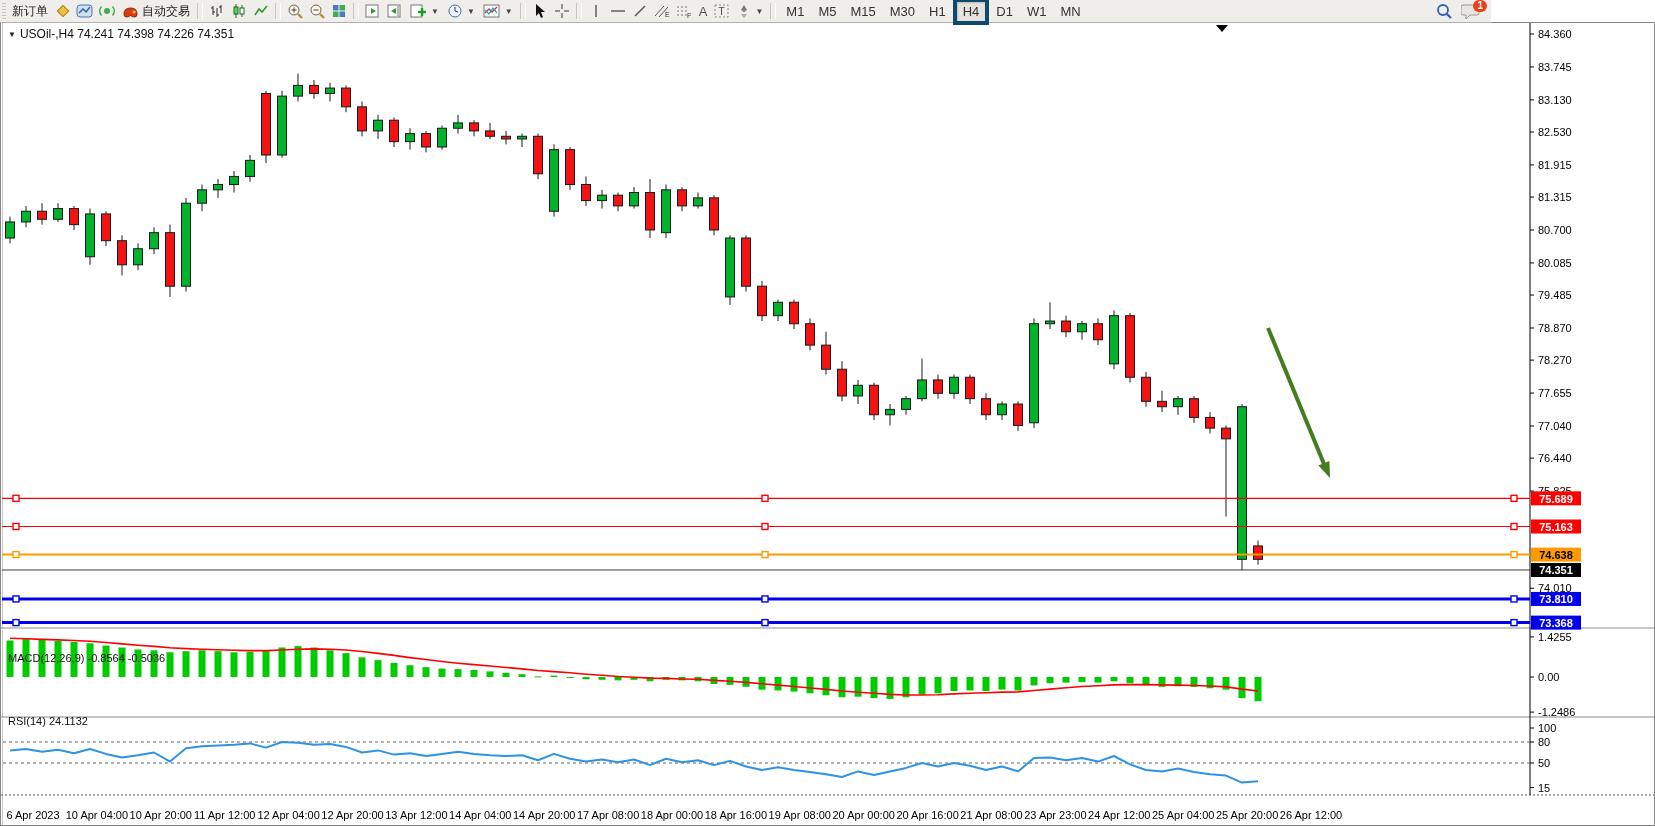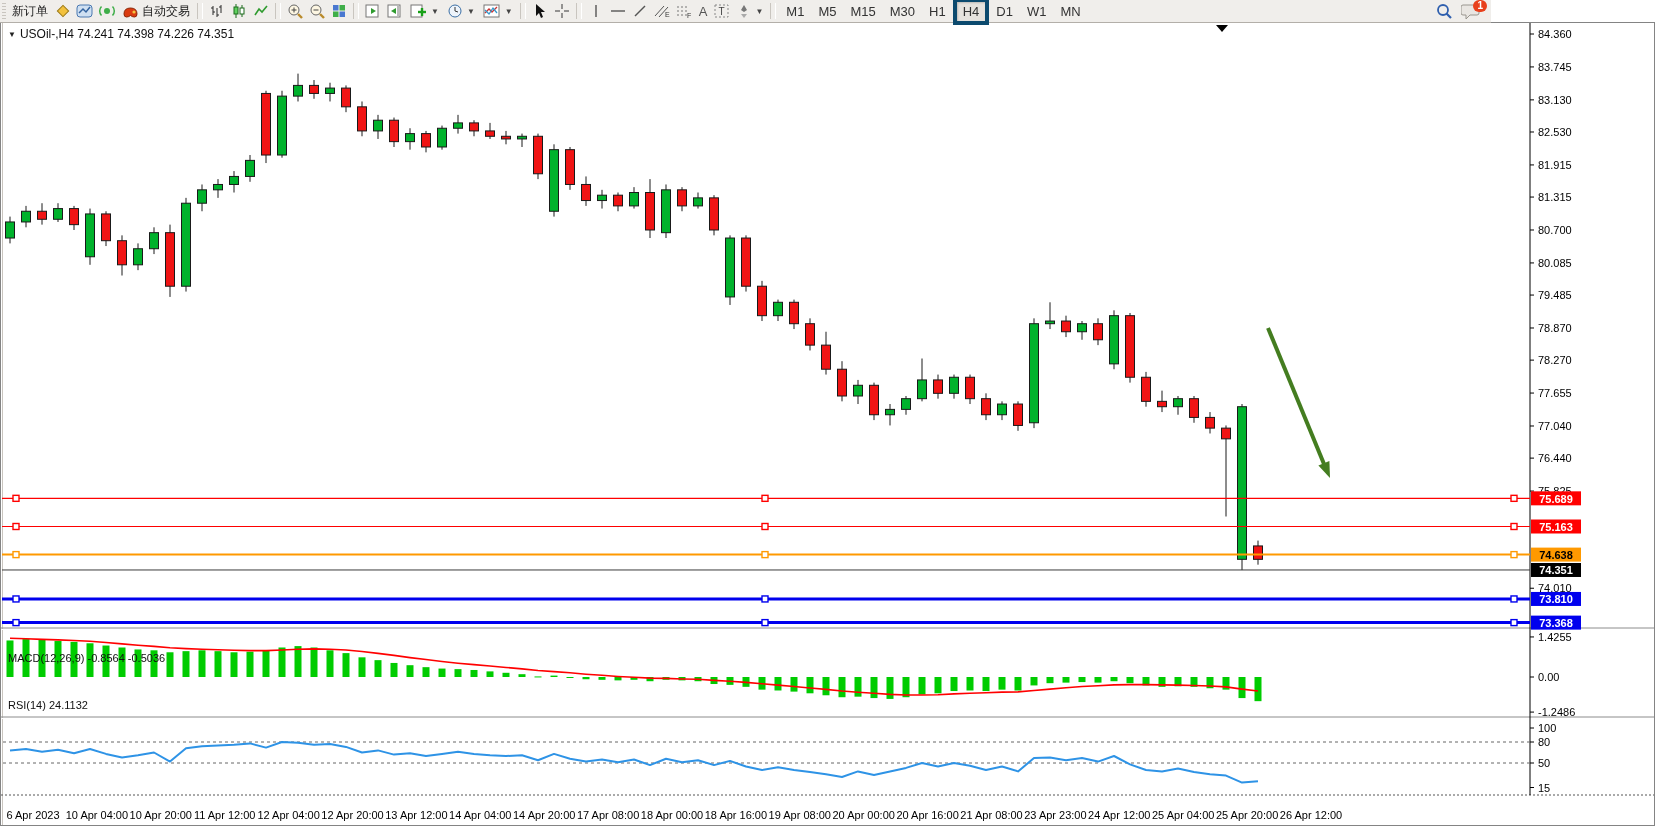--- a/index.html
+++ b/index.html
@@ -23,21 +23,21 @@
   .tf-btn.active{border:4px solid #0c4a6e;background:#e6e3de;box-shadow:inset 1px 1px 2px rgba(0,0,0,.18);}
   .tb-right{margin-left:auto;display:flex;align-items:center;padding-right:6px;gap:6px;}
   .chat-wrap{position:relative;width:24px;height:20px;display:flex;align-items:center;}
   .badge{position:absolute;top:-1px;right:-2px;background:#e8401c;color:#fff;font-size:10px;
          font-weight:bold;border-radius:8px;padding:0 4px;line-height:12px;}
   
   .overlay{position:absolute;z-index:4;white-space:nowrap;color:#111;}
   .symbol-title{top:27px;left:8px;font-size:12px;}
   .symbol-title .tri{font-size:8px;color:#222;margin-right:4px;vertical-align:1px;}
   .macd-label{top:652px;left:8px;font-size:11px;}
-  .rsi-label{top:699px;left:8px;font-size:11px;}
+  .rsi-label{top:715px;left:8px;font-size:11px;}
   #chart-svg{position:absolute;top:0;left:0;z-index:1;}
 </style>
 </head>
 <body>
 
 <div class="toolbar">
   <span class="grip"></span>
   <button class="tb-btn">新订单</button>
   <span class="tb-icon">
     <svg width="16" height="16">

